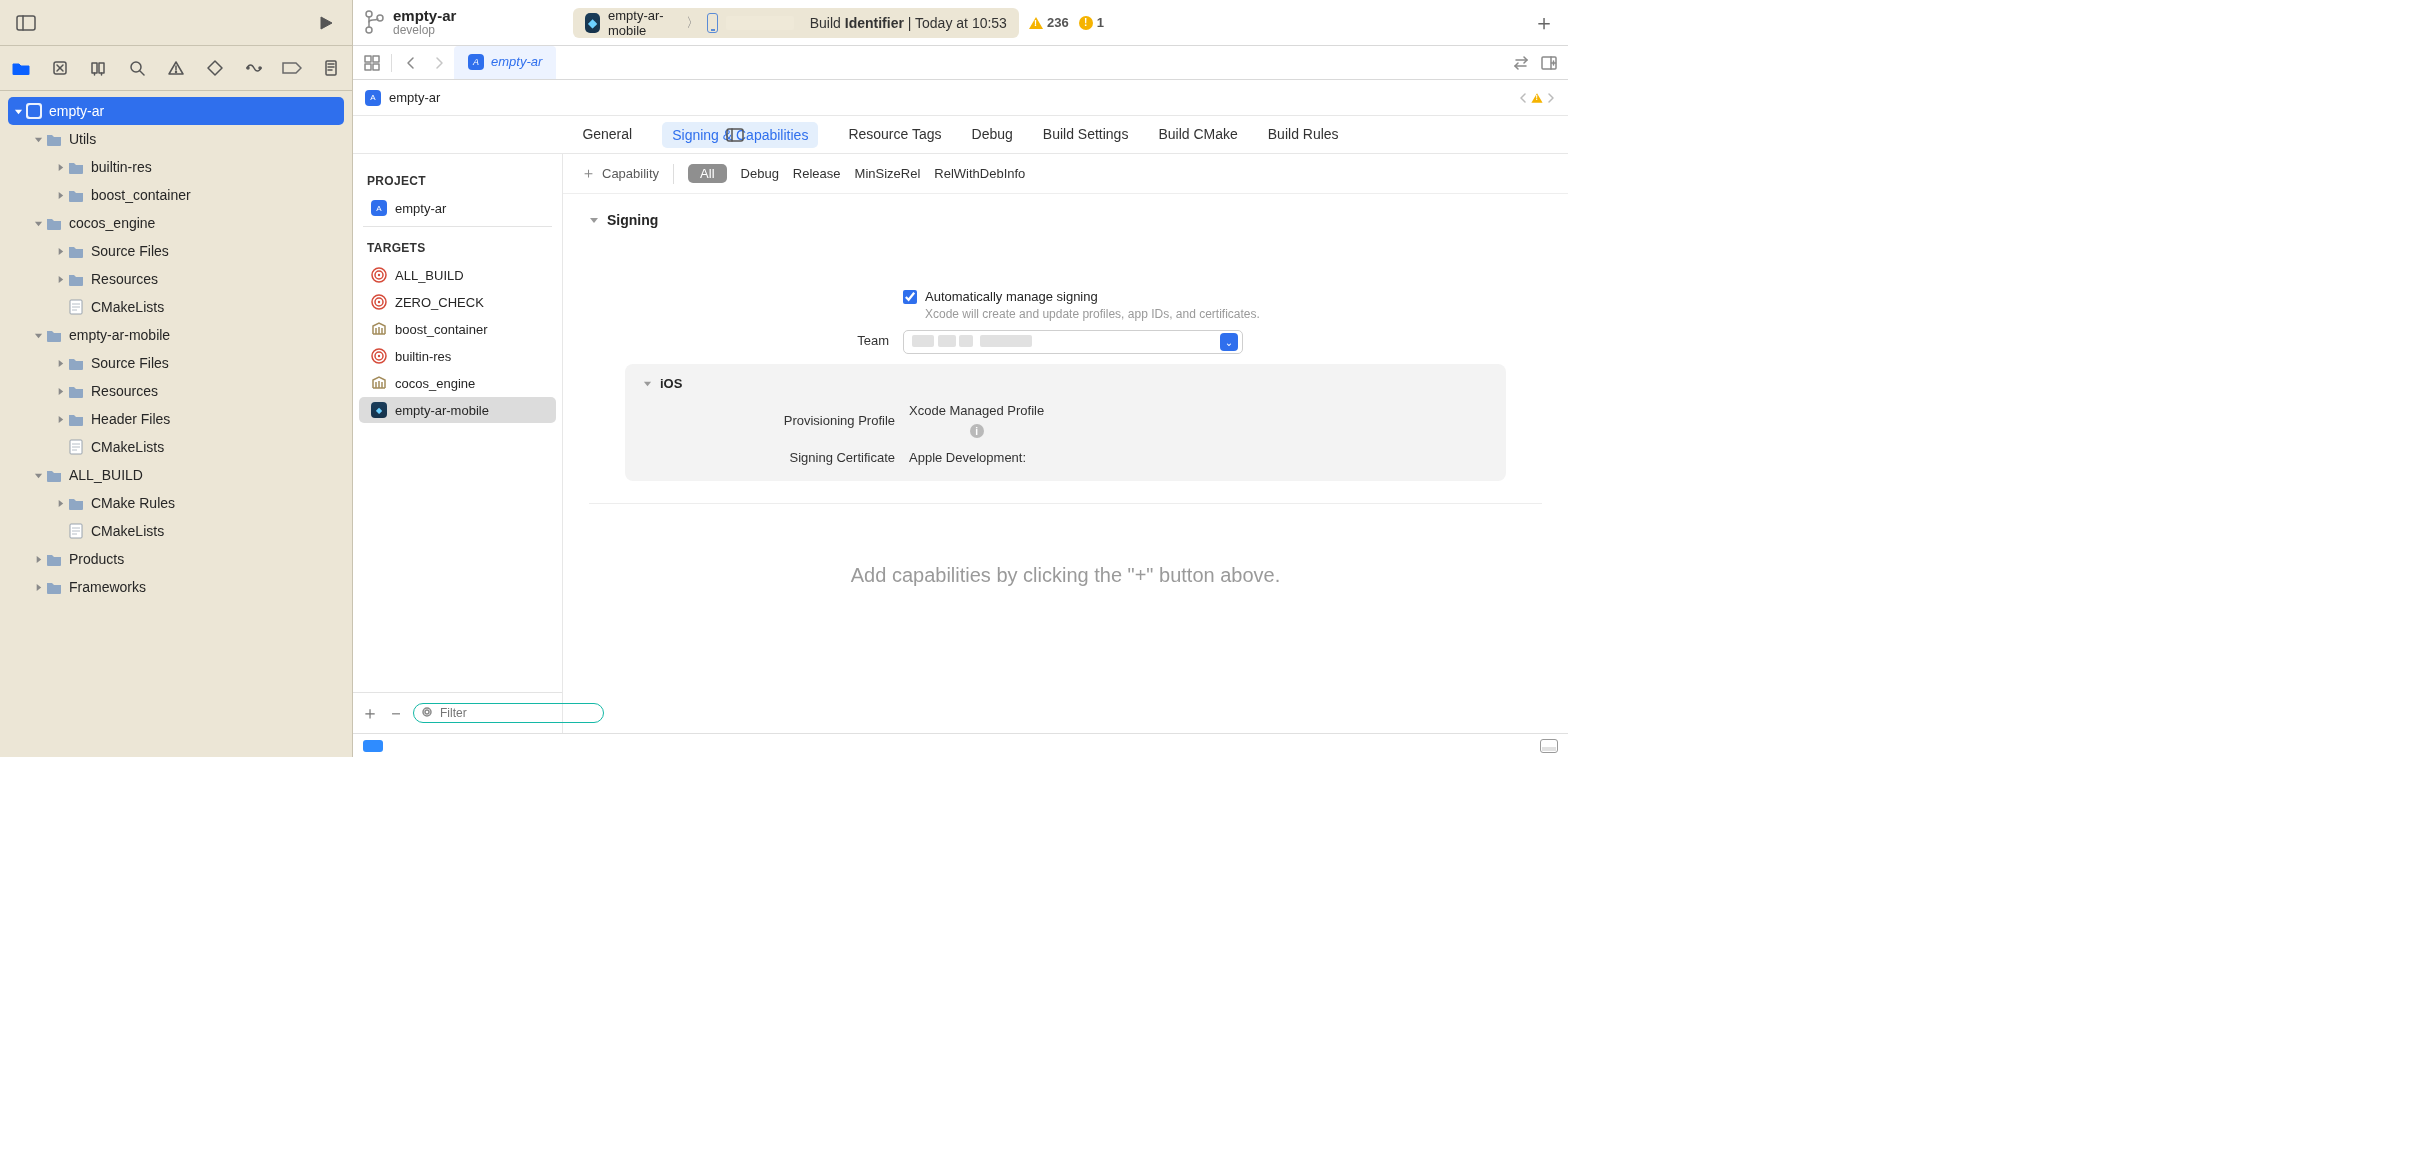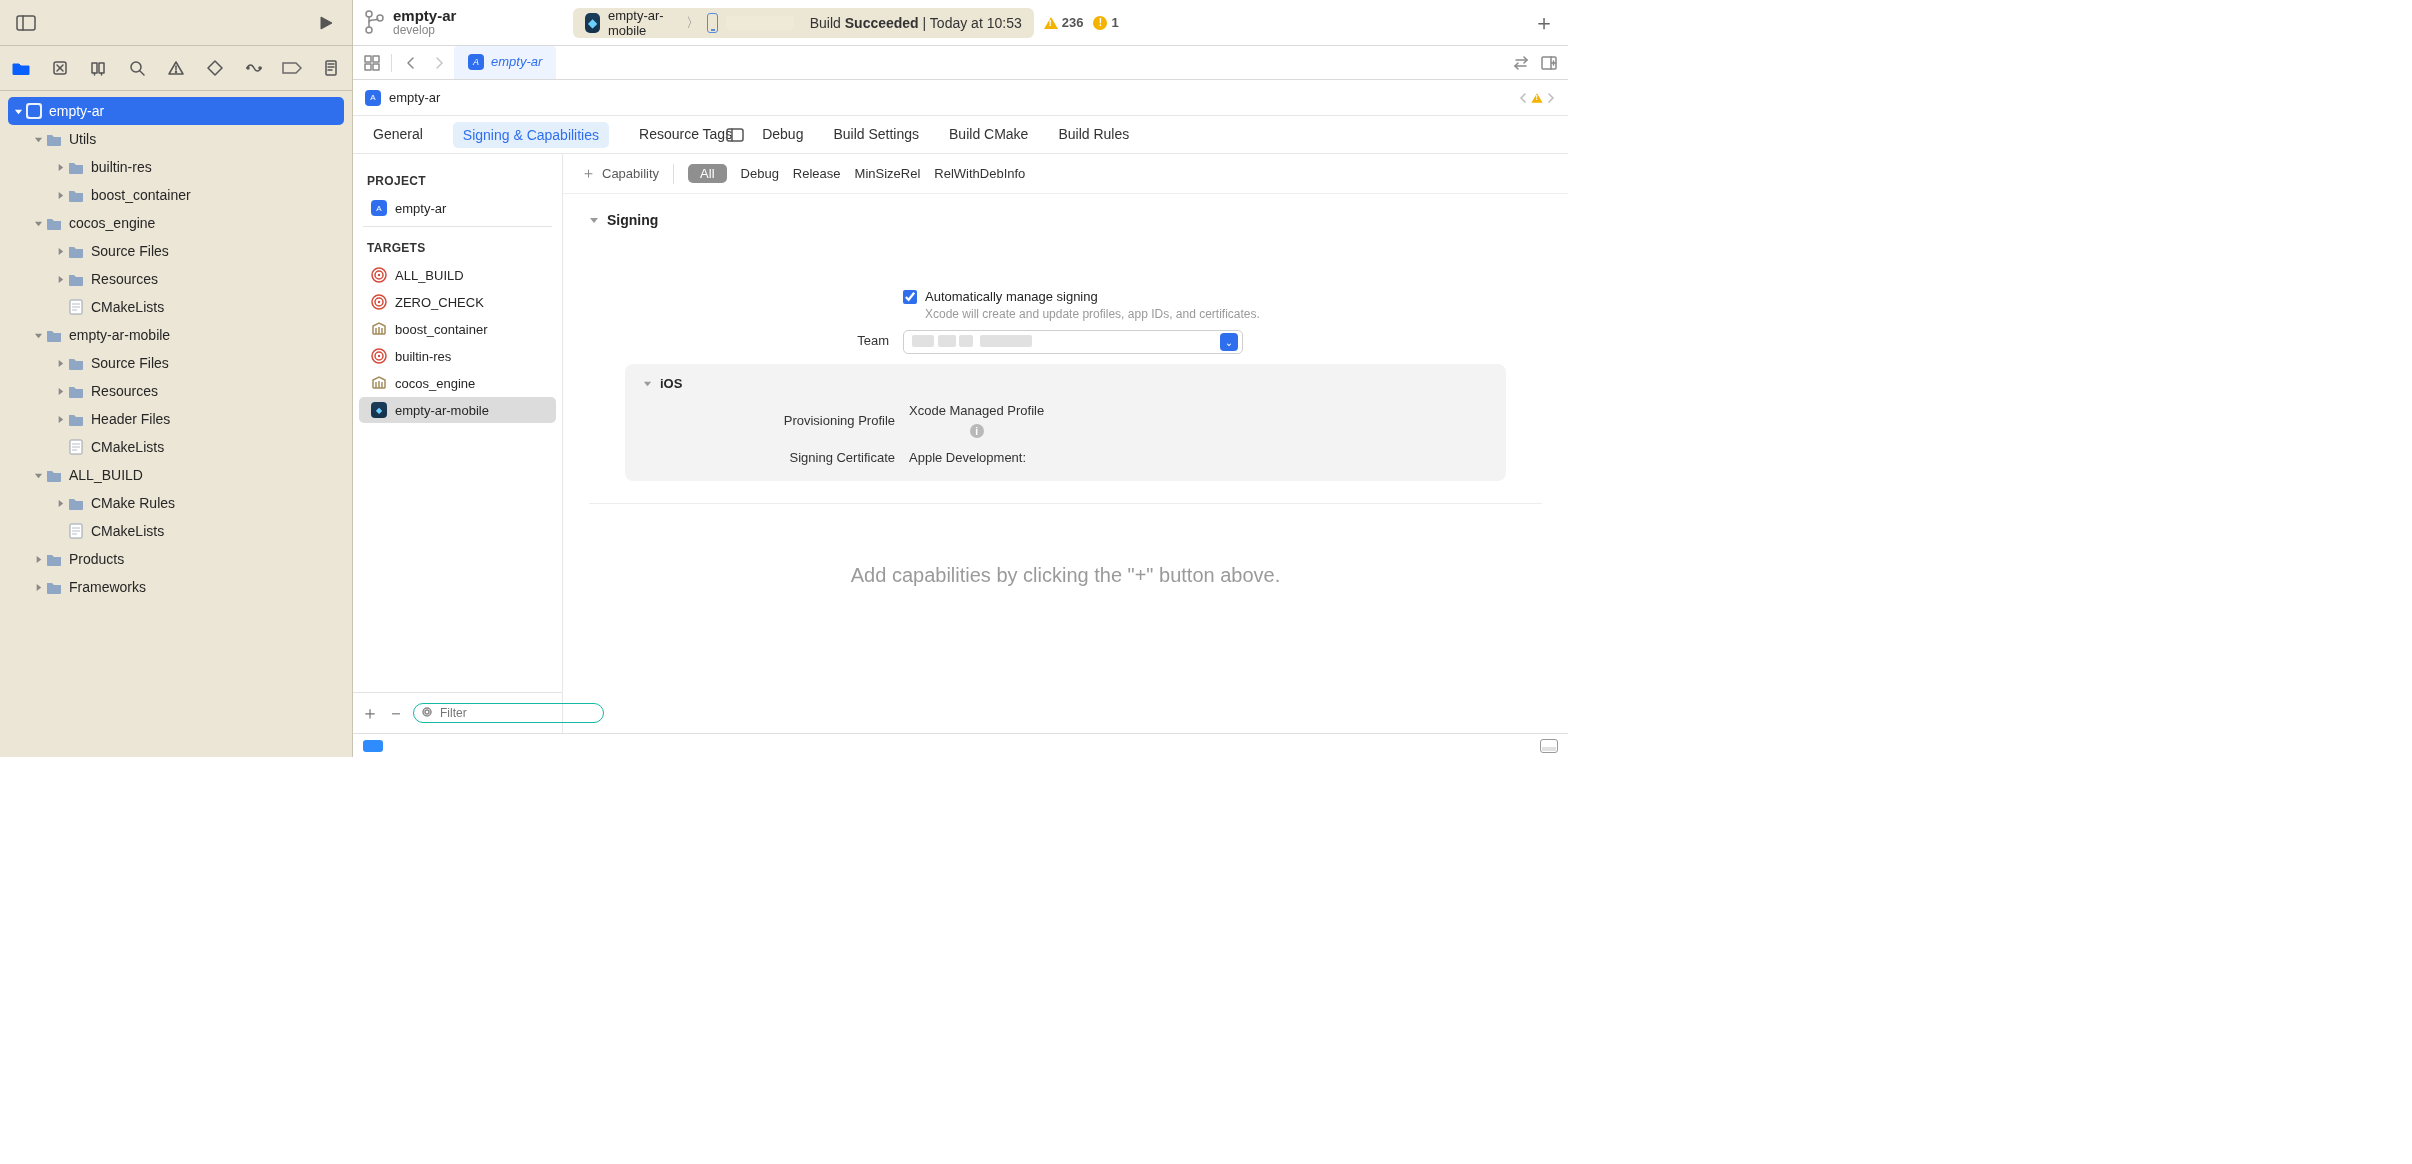--- a/index.html
+++ b/index.html
@@ -53,21 +53,21 @@
 .editor-tab { display:flex; align-items:center; gap:7px; padding:0 14px; height:100%; border-bottom:2px solid transparent; font-style:italic; color:#2f6fed; cursor:pointer; background:#edf3ff; border-radius:4px 4px 0 0;}
 .editor-tab .tab-app-icon{width:16px;height:16px;border-radius:4px;background:#2f6fed;display:inline-flex;align-items:center;justify-content:center;color:#fff;font-size:9px;}
 .tabbar .spacer{flex:1;}
 
 .crumbbar { height: 36px; border-bottom: 1px solid #e7e7e7; display:flex; align-items:center; padding:0 12px; gap:8px; }
 .crumbbar .app-icon-sm{width:16px;height:16px;border-radius:4px;background:#2f6fed;display:inline-flex;align-items:center;justify-content:center;color:#fff;font-size:8px;}
 .crumbbar .spacer{flex:1;}
 .mini-nav { display:flex; align-items:center; gap:2px; color:#9a9a9a;}
 .mini-nav .warn-tri{transform:scale(.8);}
 
-.settings-tabs { height: 38px; display:flex; align-items:center; gap:30px; border-bottom:1px solid #e7e7e7; padding:0 20px; }
+.settings-tabs { height: 38px; display:flex; align-items:center; justify-content:center; gap:30px; border-bottom:1px solid #e7e7e7; padding:0 20px; }
 .settings-tabs .panel-toggle { position:absolute; left:368px; }
 .stab { font-size:14px; color:#333; cursor:pointer; padding:4px 0;}
 .stab.active { color:#2f6fed; background:#e4effc; padding:5px 10px; border-radius:5px;}
 
 .content-split { flex:1; display:flex; min-height:0; }
 
 .targets-pane { width:210px; border-right:1px solid #e7e7e7; display:flex; flex-direction:column; padding-top:10px;}
 .targets-pane .section-label { font-weight:700; font-size:12px; letter-spacing:.3px; color:#333; padding:10px 14px 6px;}
 .targets-pane .divider { height:1px; background:#e3e3e3; margin:4px 10px;}
 .trow { display:flex; align-items:center; gap:8px; padding:5px 12px; font-size:13px; cursor:pointer; border-radius:5px; margin:1px 6px;}
@@ -457,21 +457,21 @@
     </div>
 
     <div class="scheme-pill">
       <span class="app-icon">◆</span>
       <span>empty-ar-mobile</span>
       <span class="chev">〉</span>
       <span class="device-icon"></span>
       <span class="redact"></span>
       <span style="flex:1"></span>
       <span class="status-text">
-        <span>Build</span> <b>Succeeded</b> | <span>Today at</span> <span>10:53</span>
+        <span>Build</span> <b>Identifier</b> | <span>Today at</span> <span>10:53</span>
       </span>
     </div>
 
     <span class="warn-badge">
       <span class="warn-tri"></span>
       <span>236</span>
     </span>
     <span class="err-badge">
       <span class="err-circ">!</span>
       <span>1</span>

